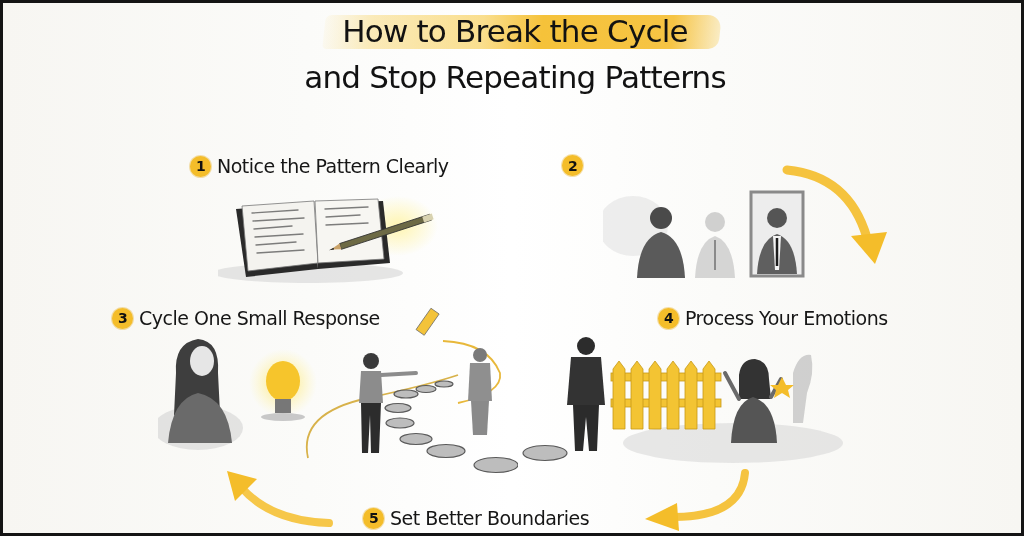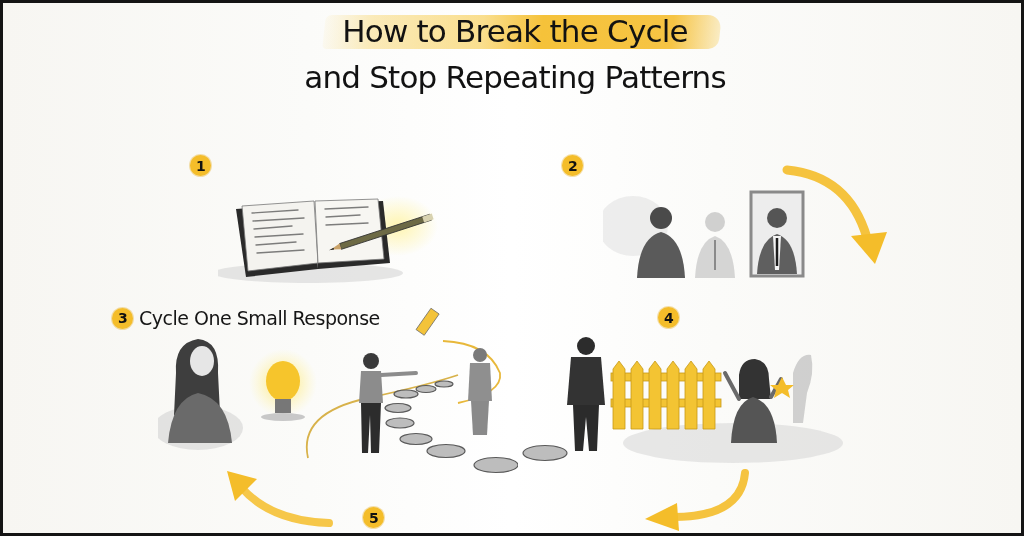--- a/index.html
+++ b/index.html
@@ -51,20 +51,21 @@
       <span class="title-line1">
         <i class="brush"></i>
         <span>How to </span><span>Break the Cycle</span>
       </span>
     </div>
     <div class="title-line title-line2">and Stop Repeating Patterns</div>
   </div>
 
   <div class="step" style="left:187px; top:152px;">
     <span class="badge">1</span>
+    <span>Notice the Pattern Clearly</span>
   </div>
   <div class="illus" style="left:215px; top:188px;">
     <svg width="230" height="95" viewBox="0 0 230 95">
       <defs>
         <radialGradient id="glow1" cx="0.5" cy="0.5" r="0.5">
           <stop offset="0" stop-color="#fff4a8" stop-opacity="0.9"></stop>
           <stop offset="1" stop-color="#fff4a8" stop-opacity="0"></stop>
         </radialGradient>
       </defs>
       <ellipse cx="180" cy="35" rx="40" ry="30" fill="url(#glow1)"></ellipse>
@@ -169,20 +170,21 @@
         <ellipse cx="242" cy="120" rx="14" ry="5"></ellipse>
         <ellipse cx="258" cy="136" rx="16" ry="5.5"></ellipse>
         <ellipse cx="288" cy="148" rx="19" ry="6.5"></ellipse>
         <ellipse cx="338" cy="162" rx="22" ry="7.5"></ellipse>
       </g>
     </svg>
   </div>
 
   <div class="step" style="left:655px; top:304px;">
     <span class="badge">4</span>
+    <span>Process Your Emotions</span>
   </div>
   <div class="illus" style="left:500px; top:330px;">
     <svg width="340" height="140" viewBox="0 0 340 140">
       <ellipse cx="230" cy="110" rx="110" ry="20" fill="#d6d6d6" opacity="0.55"></ellipse>
 
       <g fill="#bdbdbd" stroke="#5a5a5a" stroke-width="1.2">
         <ellipse cx="42" cy="120" rx="22" ry="7.5"></ellipse>
       </g>
 
       <circle cx="83" cy="13" r="9" fill="#2c2c2c"></circle>
@@ -219,15 +221,16 @@
 
   <div class="illus" style="left:212px; top:462px;">
     <svg width="120" height="65" viewBox="0 0 120 65">
       <path d="M114 58 Q55 56 26 22" fill="none" stroke="#f4bd2a" stroke-width="8" stroke-linecap="round" opacity="0.85"></path>
       <polygon points="12,6 42,14 20,36" fill="#f4bd2a"></polygon>
     </svg>
   </div>
 
   <div class="step" style="left:360px; top:504px;">
     <span class="badge">5</span>
+    <span>Set Better Boundaries</span>
   </div>
 
 </div>
 
 </body></html>

